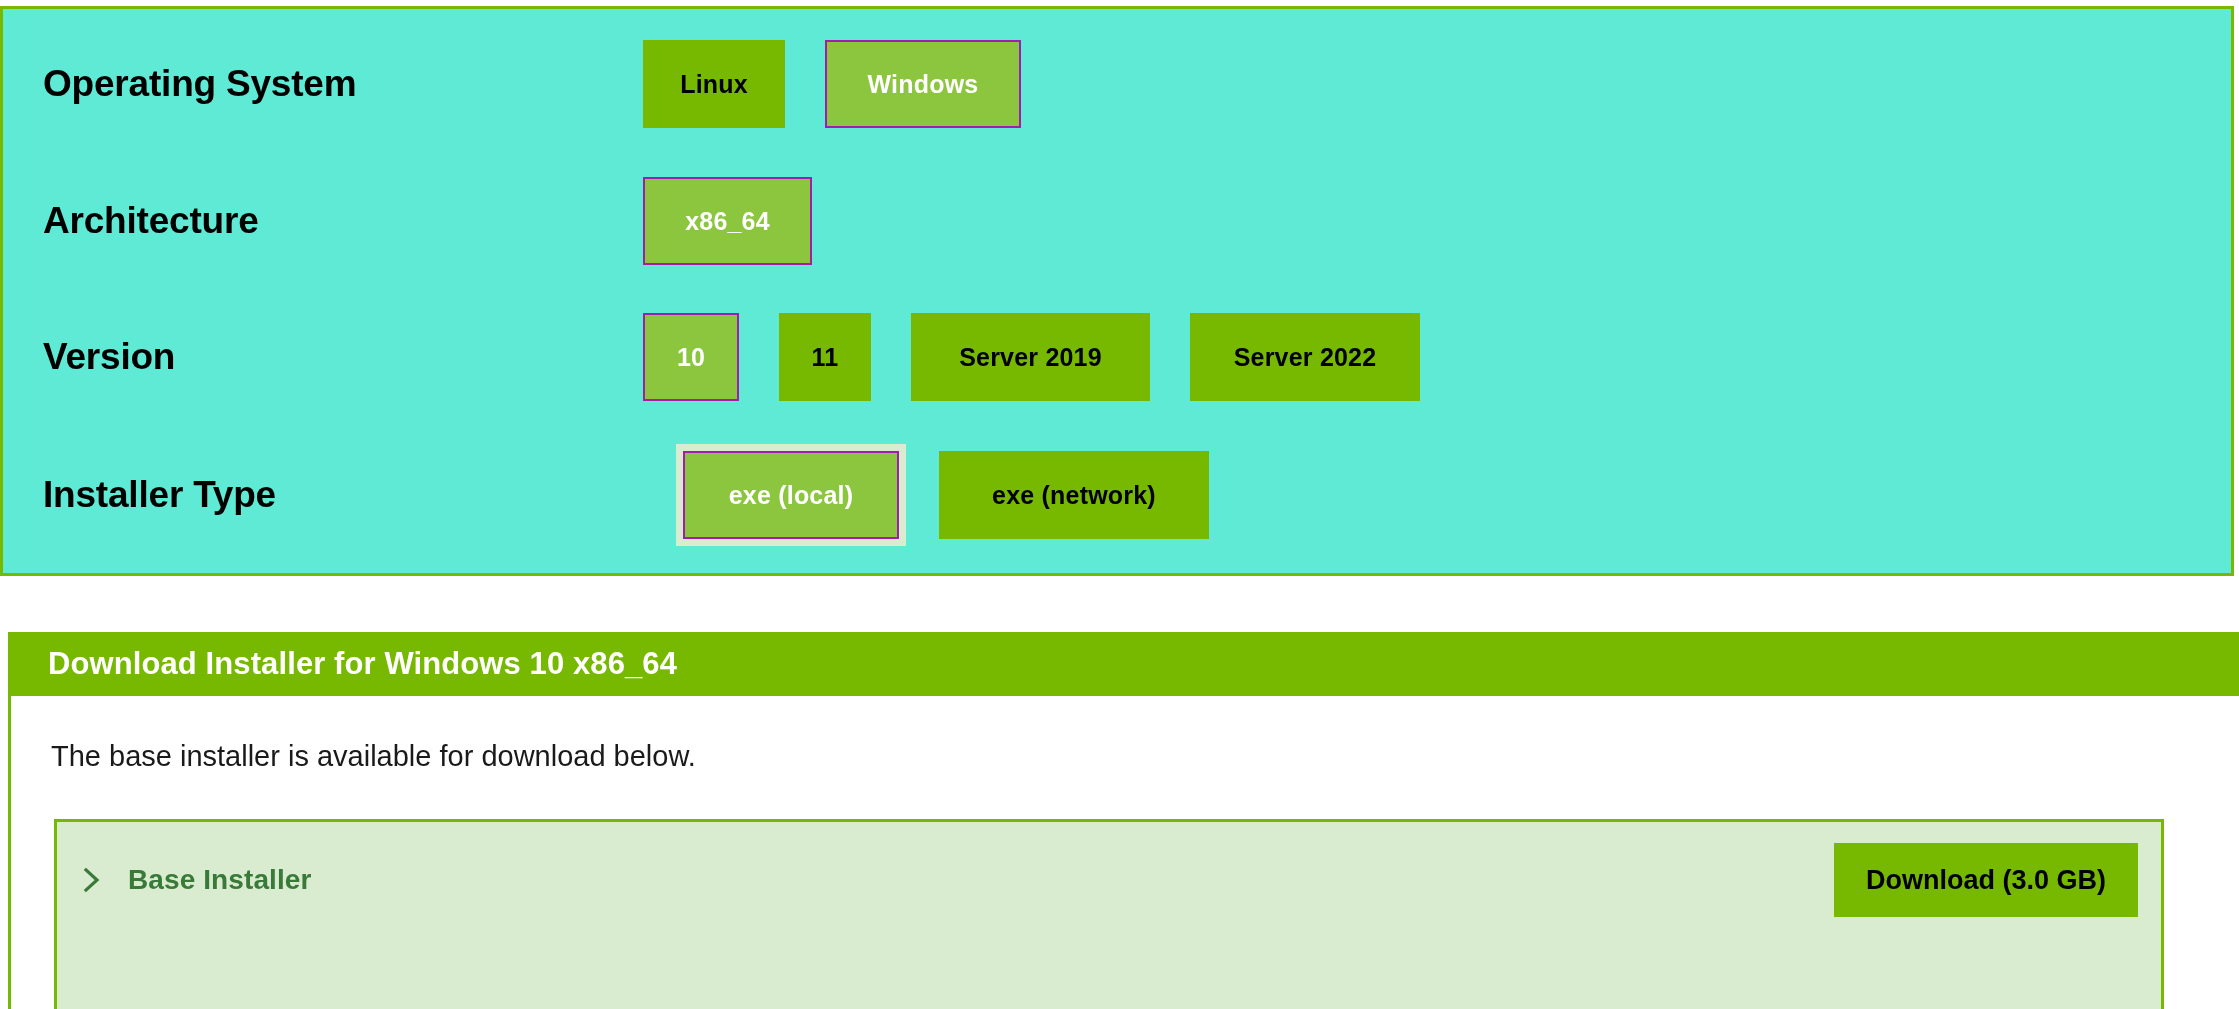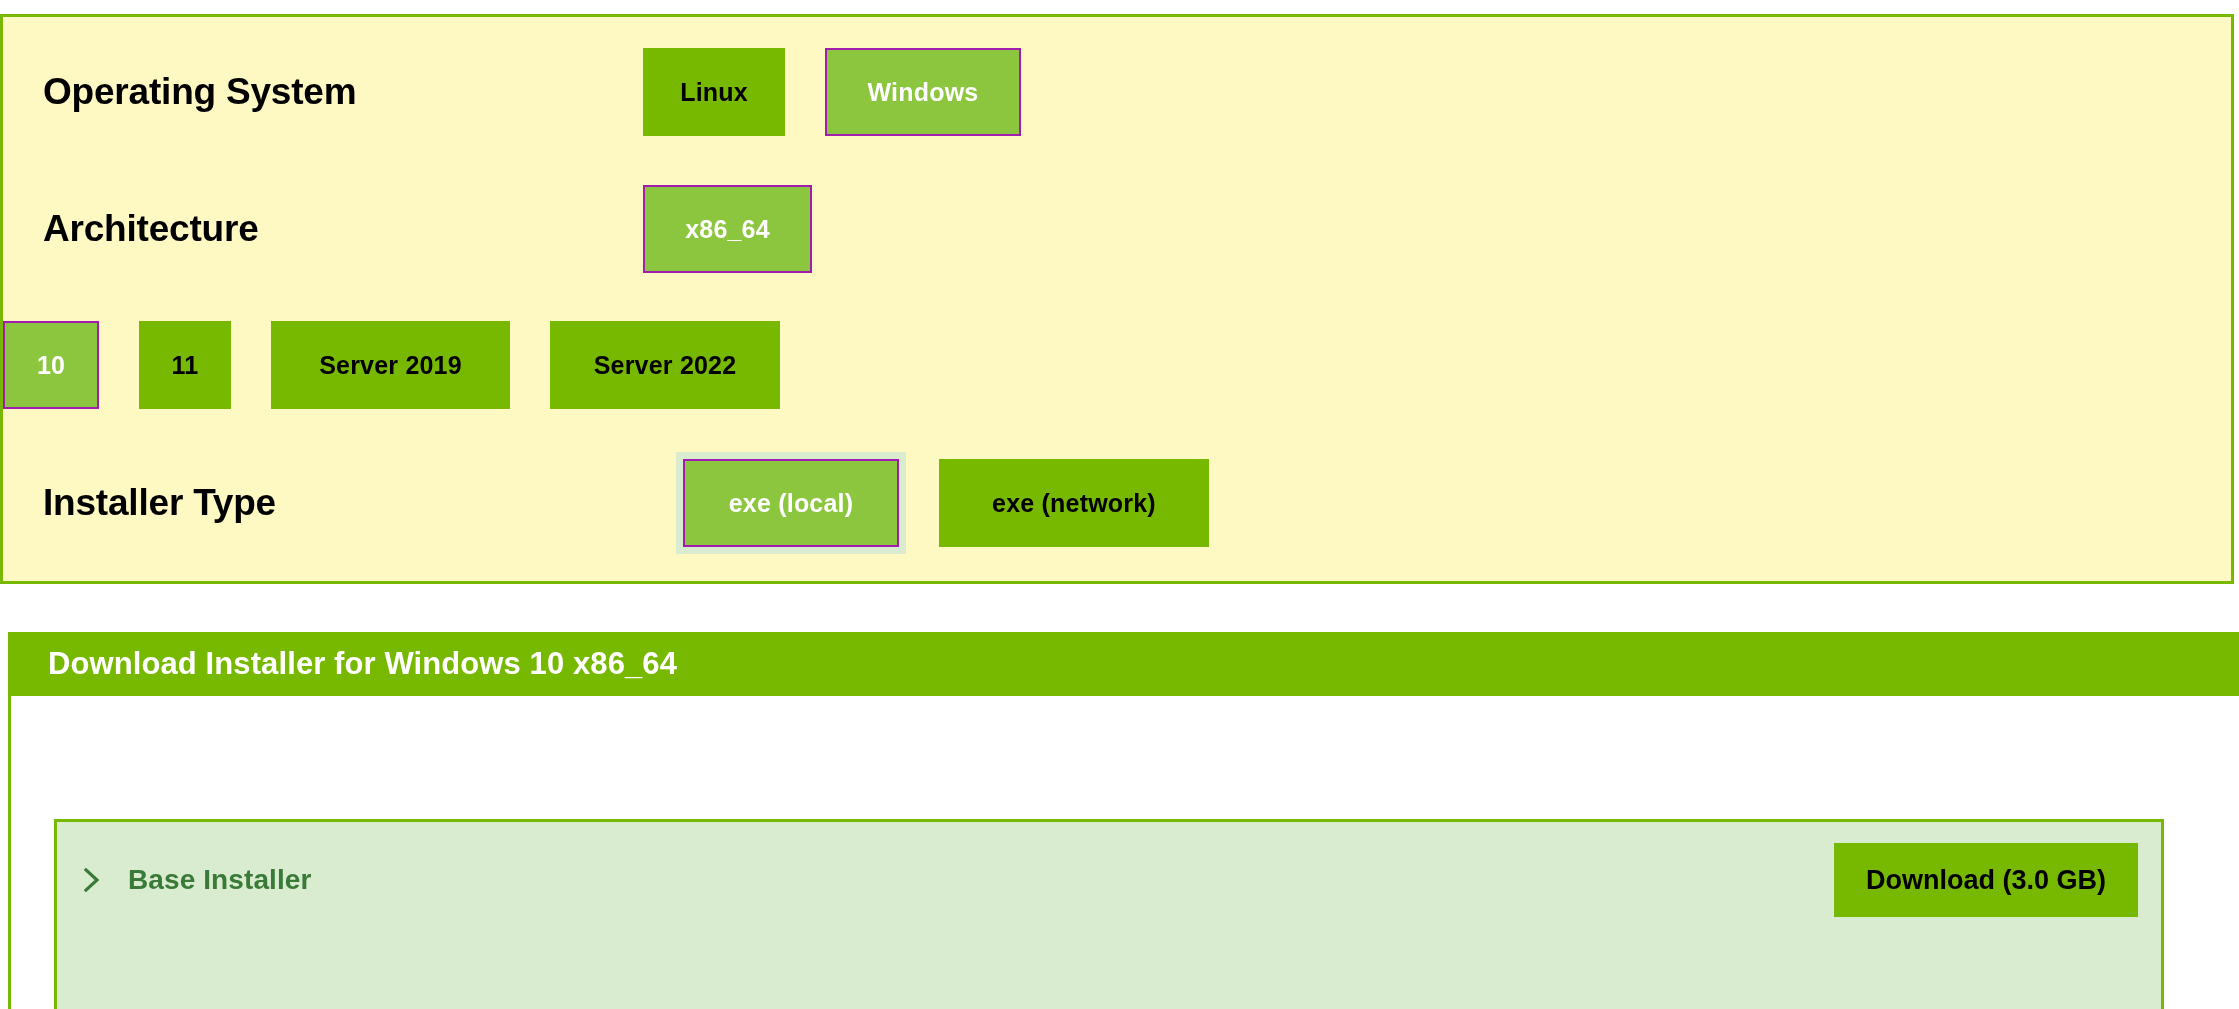--- a/index.html
+++ b/index.html
@@ -14,24 +14,24 @@
     height: 1009px;
     overflow: hidden;
     font-family: "Liberation Sans", sans-serif;
     color: #000000;
   }
 
   
   .selector-panel {
     position: absolute;
     left: 0px;
-    top: 14px;
+    top: 6px;
     width: 2234px;
     height: 570px;
-    background: #fef9c3;
+    background: #5eead4;
     border: 3px solid #76b900;
   }
 
   .selector-row {
     position: absolute;
     left: 0;
     width: 100%;
     display: flex;
     align-items: center;
   }
@@ -195,20 +195,21 @@
   </div>
 
   <div class="selector-row r1">
     <div class="row-label">Architecture</div>
     <div class="options">
       <button class="opt-btn selected w-x86">x86_64</button>
     </div>
   </div>
 
   <div class="selector-row r2">
+    <div class="row-label">Version</div>
     <div class="options">
       <button class="opt-btn selected w-10">10</button>
       <button class="opt-btn w-11">11</button>
       <button class="opt-btn w-s2019">Server 2019</button>
       <button class="opt-btn w-s2022">Server 2022</button>
     </div>
   </div>
 
   <div class="selector-row r3">
     <div class="row-label">Installer Type</div>
@@ -221,20 +222,21 @@
 </div>
 
 <div class="download-panel">
 
   <div class="download-header">
     <span>Download Installer for Windows 10 x86_64</span>
   </div>
 
   <div class="download-body">
 
+    <div class="body-text">The base installer is available for download below.</div>
 
     <div class="installer-card">
       <div class="installer-row">
 
         <div class="installer-left">
           <span class="chevron-icon">
             <svg width="20" height="26" viewBox="0 0 20 26" xmlns="http://www.w3.org/2000/svg">
               <polyline points="4,3 15,13 4,23" fill="none" stroke="#3a7a39" stroke-width="3.2" stroke-linecap="square" stroke-linejoin="miter"></polyline>
             </svg>
           </span>

